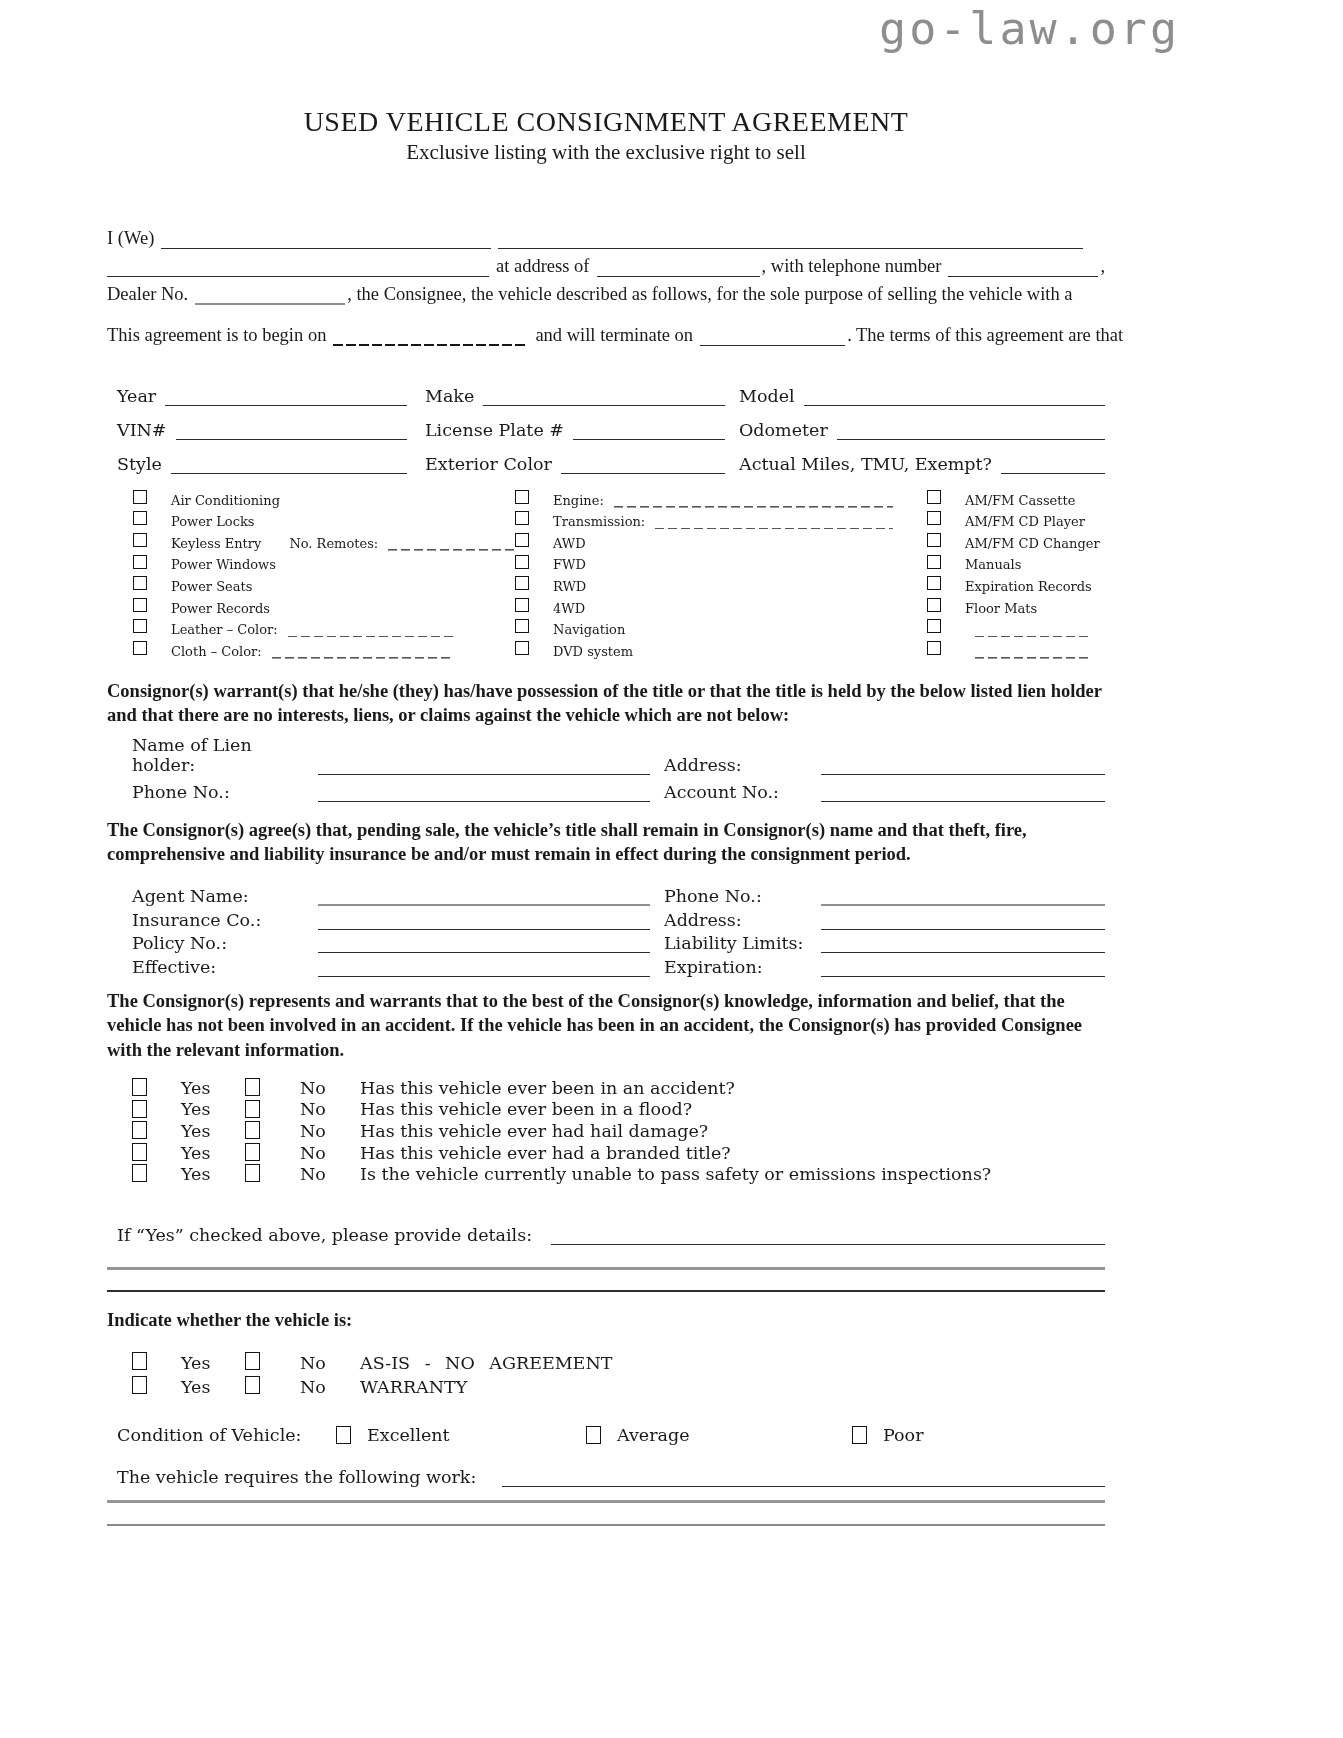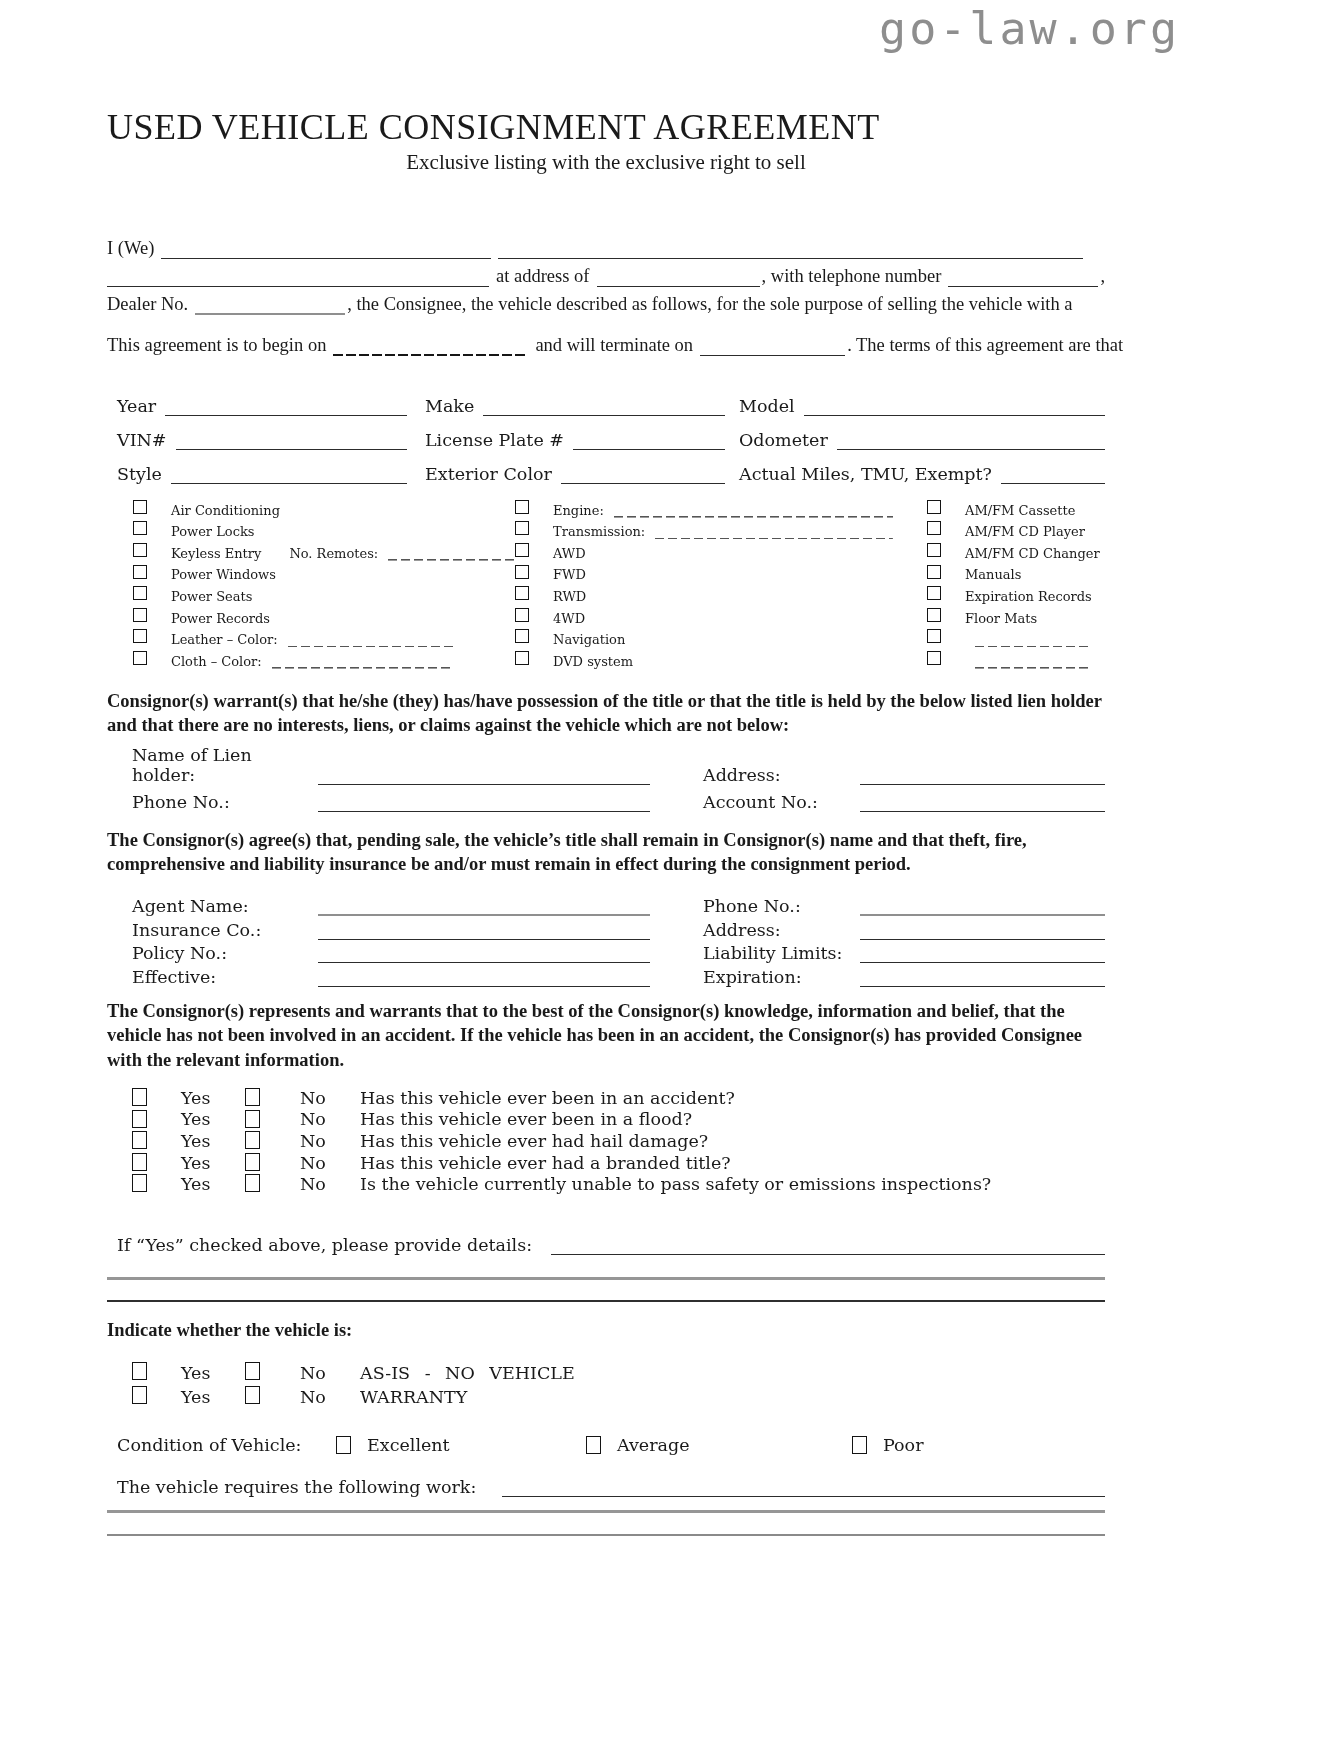--- a/index.html
+++ b/index.html
@@ -7,21 +7,21 @@
     width:1343px;height:1738px;background:#ffffff;overflow:hidden;
     font-family:"Liberation Serif",serif;color:#1a1a1a;
     -webkit-font-smoothing:antialiased;
   }
   .content{position:relative;width:998px;margin-left:107px;padding-top:40px;box-sizing:border-box;}
   .logo{
     position:absolute;top:2px;right:-75px;
     font-family:"DejaVu Sans Mono",monospace;font-size:45px;color:#8e8e8e;
     letter-spacing:3px;white-space:nowrap;
   }
-  .title{margin-top:66px;font-size:36px;letter-spacing:.5px;white-space:nowrap;}
+  .title{margin-top:66px;text-align:center;font-size:28px;letter-spacing:.5px;white-space:nowrap;}
   .subtitle{margin-top:2px;text-align:center;font-size:21px;}
   
   .para{font-size:18.5px;}
   .row{display:flex;align-items:flex-end;height:28px;white-space:nowrap;}
   .row>*+*{margin-left:7px;}
   .hug{margin-left:2px !important;}
   
   .bl{border-bottom:1.5px solid #2c2c2c;height:2px;flex:none;}
   .blg{border-bottom:2.5px solid #8f8f8f;height:2px;flex:none;}
   .bld{height:2px;flex:none;background:repeating-linear-gradient(90deg,#555 0 9px,transparent 9px 13px) bottom/100% 1.6px no-repeat;}
@@ -50,21 +50,21 @@
   .cbt{width:15px;height:18px;border:1.8px solid #141414;box-sizing:border-box;flex:none;align-self:center;background:#fff;}
   .fi .cb{margin-right:24px;}
   .fi .suffix{margin-left:28px;}
   .fi .bld{flex:1;margin-left:10px;}
   .pr62{padding-right:62px;} .pr34{padding-right:34px;} .pr17{padding-right:17px;}
   
   .bpara{font-weight:bold;font-size:18.5px;line-height:24.5px;}
   .p-lien{margin-top:20px;} .p-ins{margin-top:16px;} .p-acc{margin-top:12px;}
   
   .frows{margin-top:20px;}
-  .frow{display:flex;align-items:flex-end;height:27px;padding-left:25px;gap:39px;}
+  .frow{display:flex;align-items:flex-end;height:27px;padding-left:25px;}
   .h1{display:flex;align-items:flex-end;width:518px;}
   .h2{display:flex;align-items:flex-end;flex:1;margin-left:14px;}
   .lab1{width:186px;font-family:"DejaVu Serif",serif;font-size:17.5px;}
   .lab2{width:157px;font-family:"DejaVu Serif",serif;font-size:17.5px;}
   .h1 .bl,.h2 .bl{flex:1;}
   .insrows{margin-top:16px;}
   .insrows .frow{height:23.5px;}
   
   .qrows{margin-top:14px;font-family:"DejaVu Serif",serif;font-size:17.5px;}
   .qrow{display:flex;align-items:flex-end;height:21.6px;padding-left:25px;white-space:nowrap;}
@@ -412,21 +412,21 @@
   <div class="hrd"></div>
 
   <div class="heading">Indicate whether the vehicle is:</div>
 
   <div class="wrows">
     <div class="wrow">
       <span class="cbt"></span>
       <span class="yn">Yes</span>
       <span class="cbt cb2"></span>
       <span class="yn2">No</span>
-      <span class="qtext spread">AS-IS - NO VEHICLE</span>
+      <span class="qtext spread">AS-IS - NO AGREEMENT</span>
     </div>
     <div class="wrow">
       <span class="cbt"></span>
       <span class="yn">Yes</span>
       <span class="cbt cb2"></span>
       <span class="yn2">No</span>
       <span class="qtext">WARRANTY</span>
     </div>
   </div>
 

